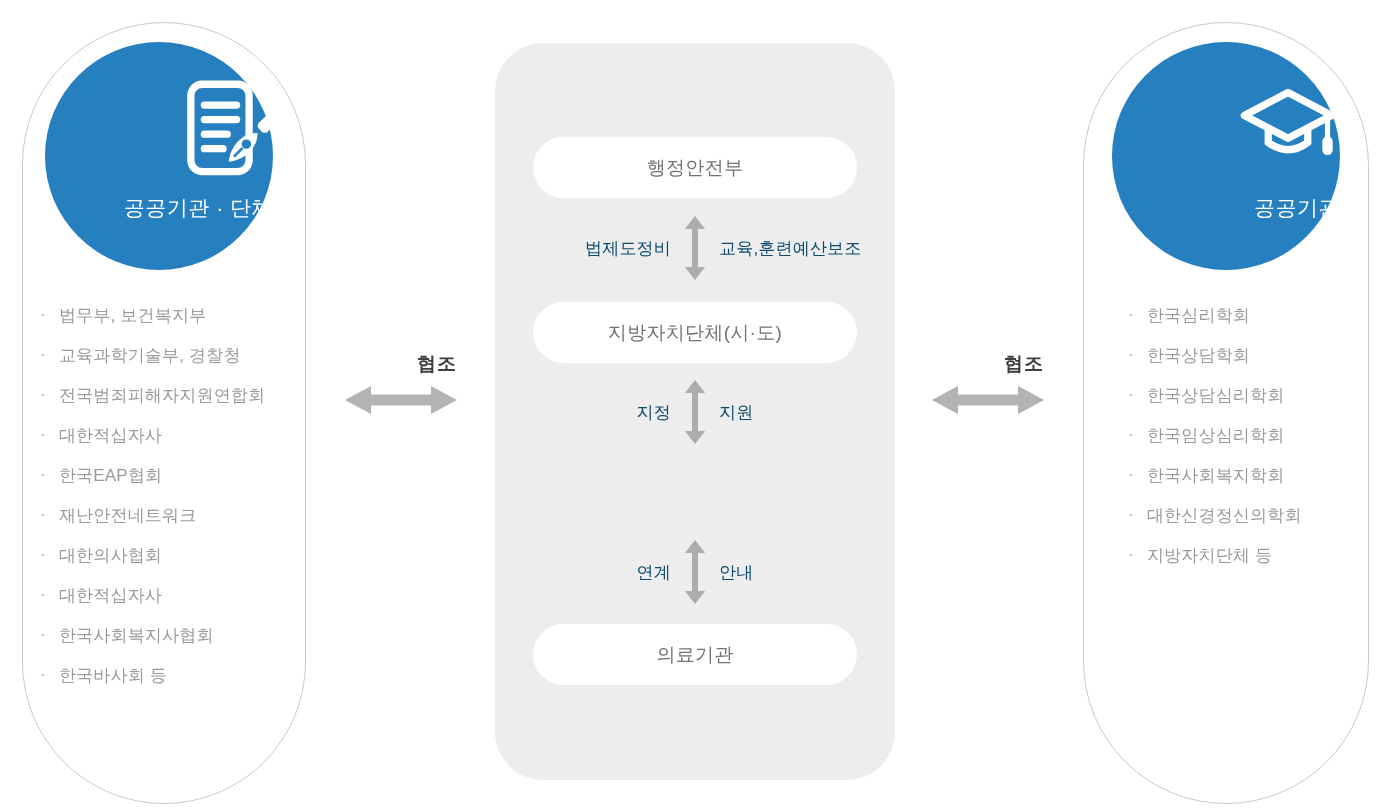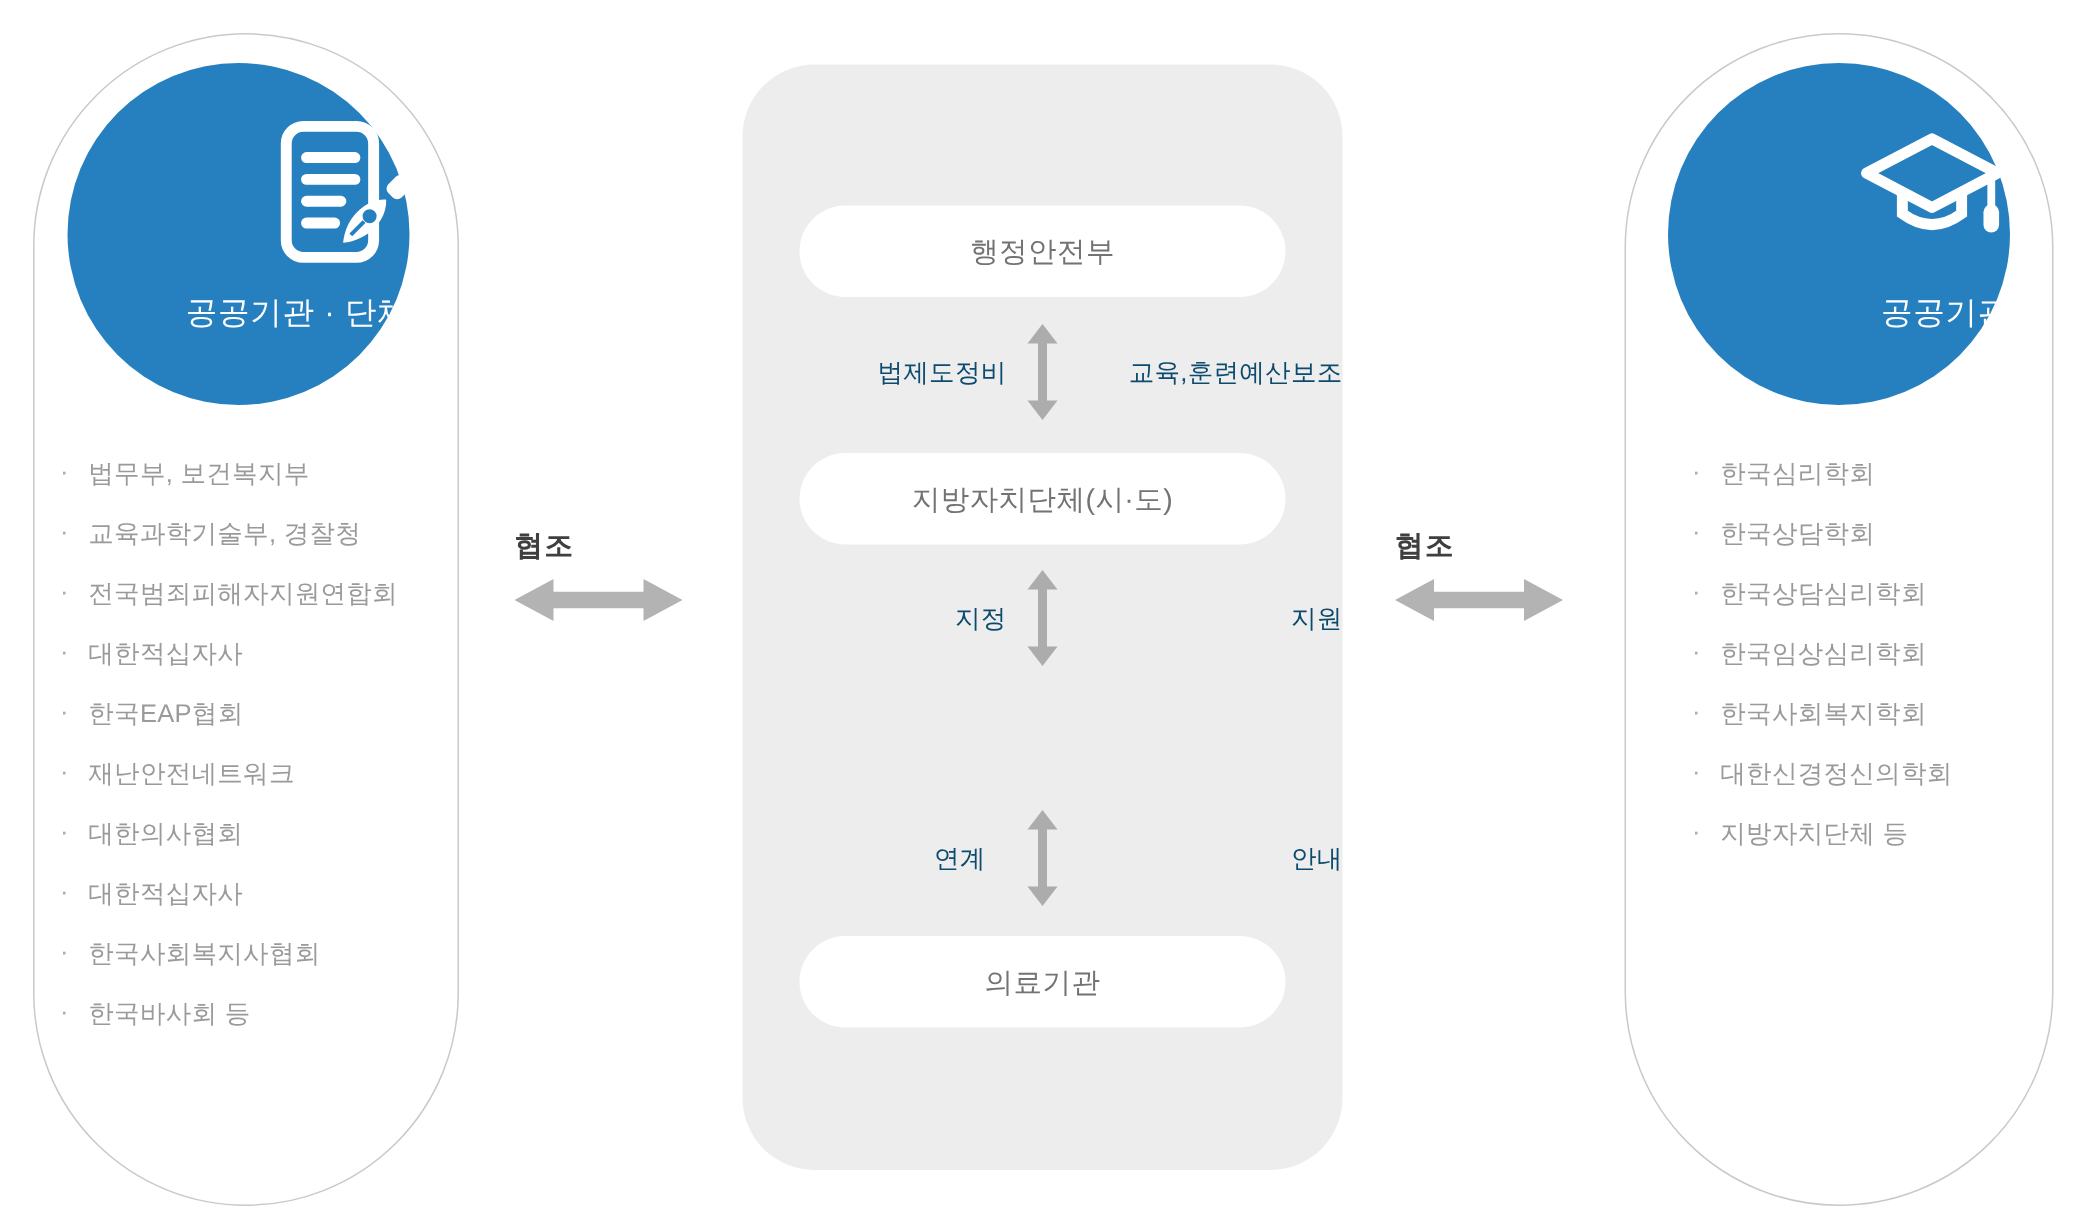--- a/index.html
+++ b/index.html
@@ -40,29 +40,29 @@
   .flow-node{
     position:absolute;left:38px;width:324px;height:61px;background:#ffffff;
     border-radius:31px;display:flex;align-items:center;justify-content:center;
     font-size:19px;color:#737373;font-weight:500;letter-spacing:0.3px;
   }
   .node-1{top:94px;} .node-2{top:259px;} .node-3{top:420px;} .node-4{top:581px;}
   .flow-connector{
     position:absolute;left:0;width:100%;height:66px;
     display:flex;align-items:center;
   }
-  .conn-1{top:172px;} .conn-2{top:336px;} .conn-3{top:496px;gap:14px;}
+  .conn-1{top:172px;} .conn-2{top:336px;} .conn-3{top:496px;}
   .conn-label{font-size:17px;color:#0c4a6e;white-space:nowrap;letter-spacing:0.2px;}
   .conn-label.lft{flex:1;text-align:right;padding-right:13px;}
-  .conn-label.rgt{flex:1;text-align:right;padding-left:13px;}
+  .conn-label.rgt{flex:1;text-align:left;padding-left:13px;}
   .v-arrow{flex:0 0 auto;display:block;}
   
   .coop{
     position:absolute;top:351px;width:114px;display:flex;flex-direction:column;
-    align-items:flex-start;
+    align-items:flex-end;
   }
   .coop.left{left:343px;}
   .coop.right{left:930px;}
   .coop-label{font-size:19px;color:#3f3f3f;font-weight:600;letter-spacing:1px;}
   .coop svg{margin-top:8px;display:block;}
 </style>
 </head>
 <body>
 
 <div class="canvas">

